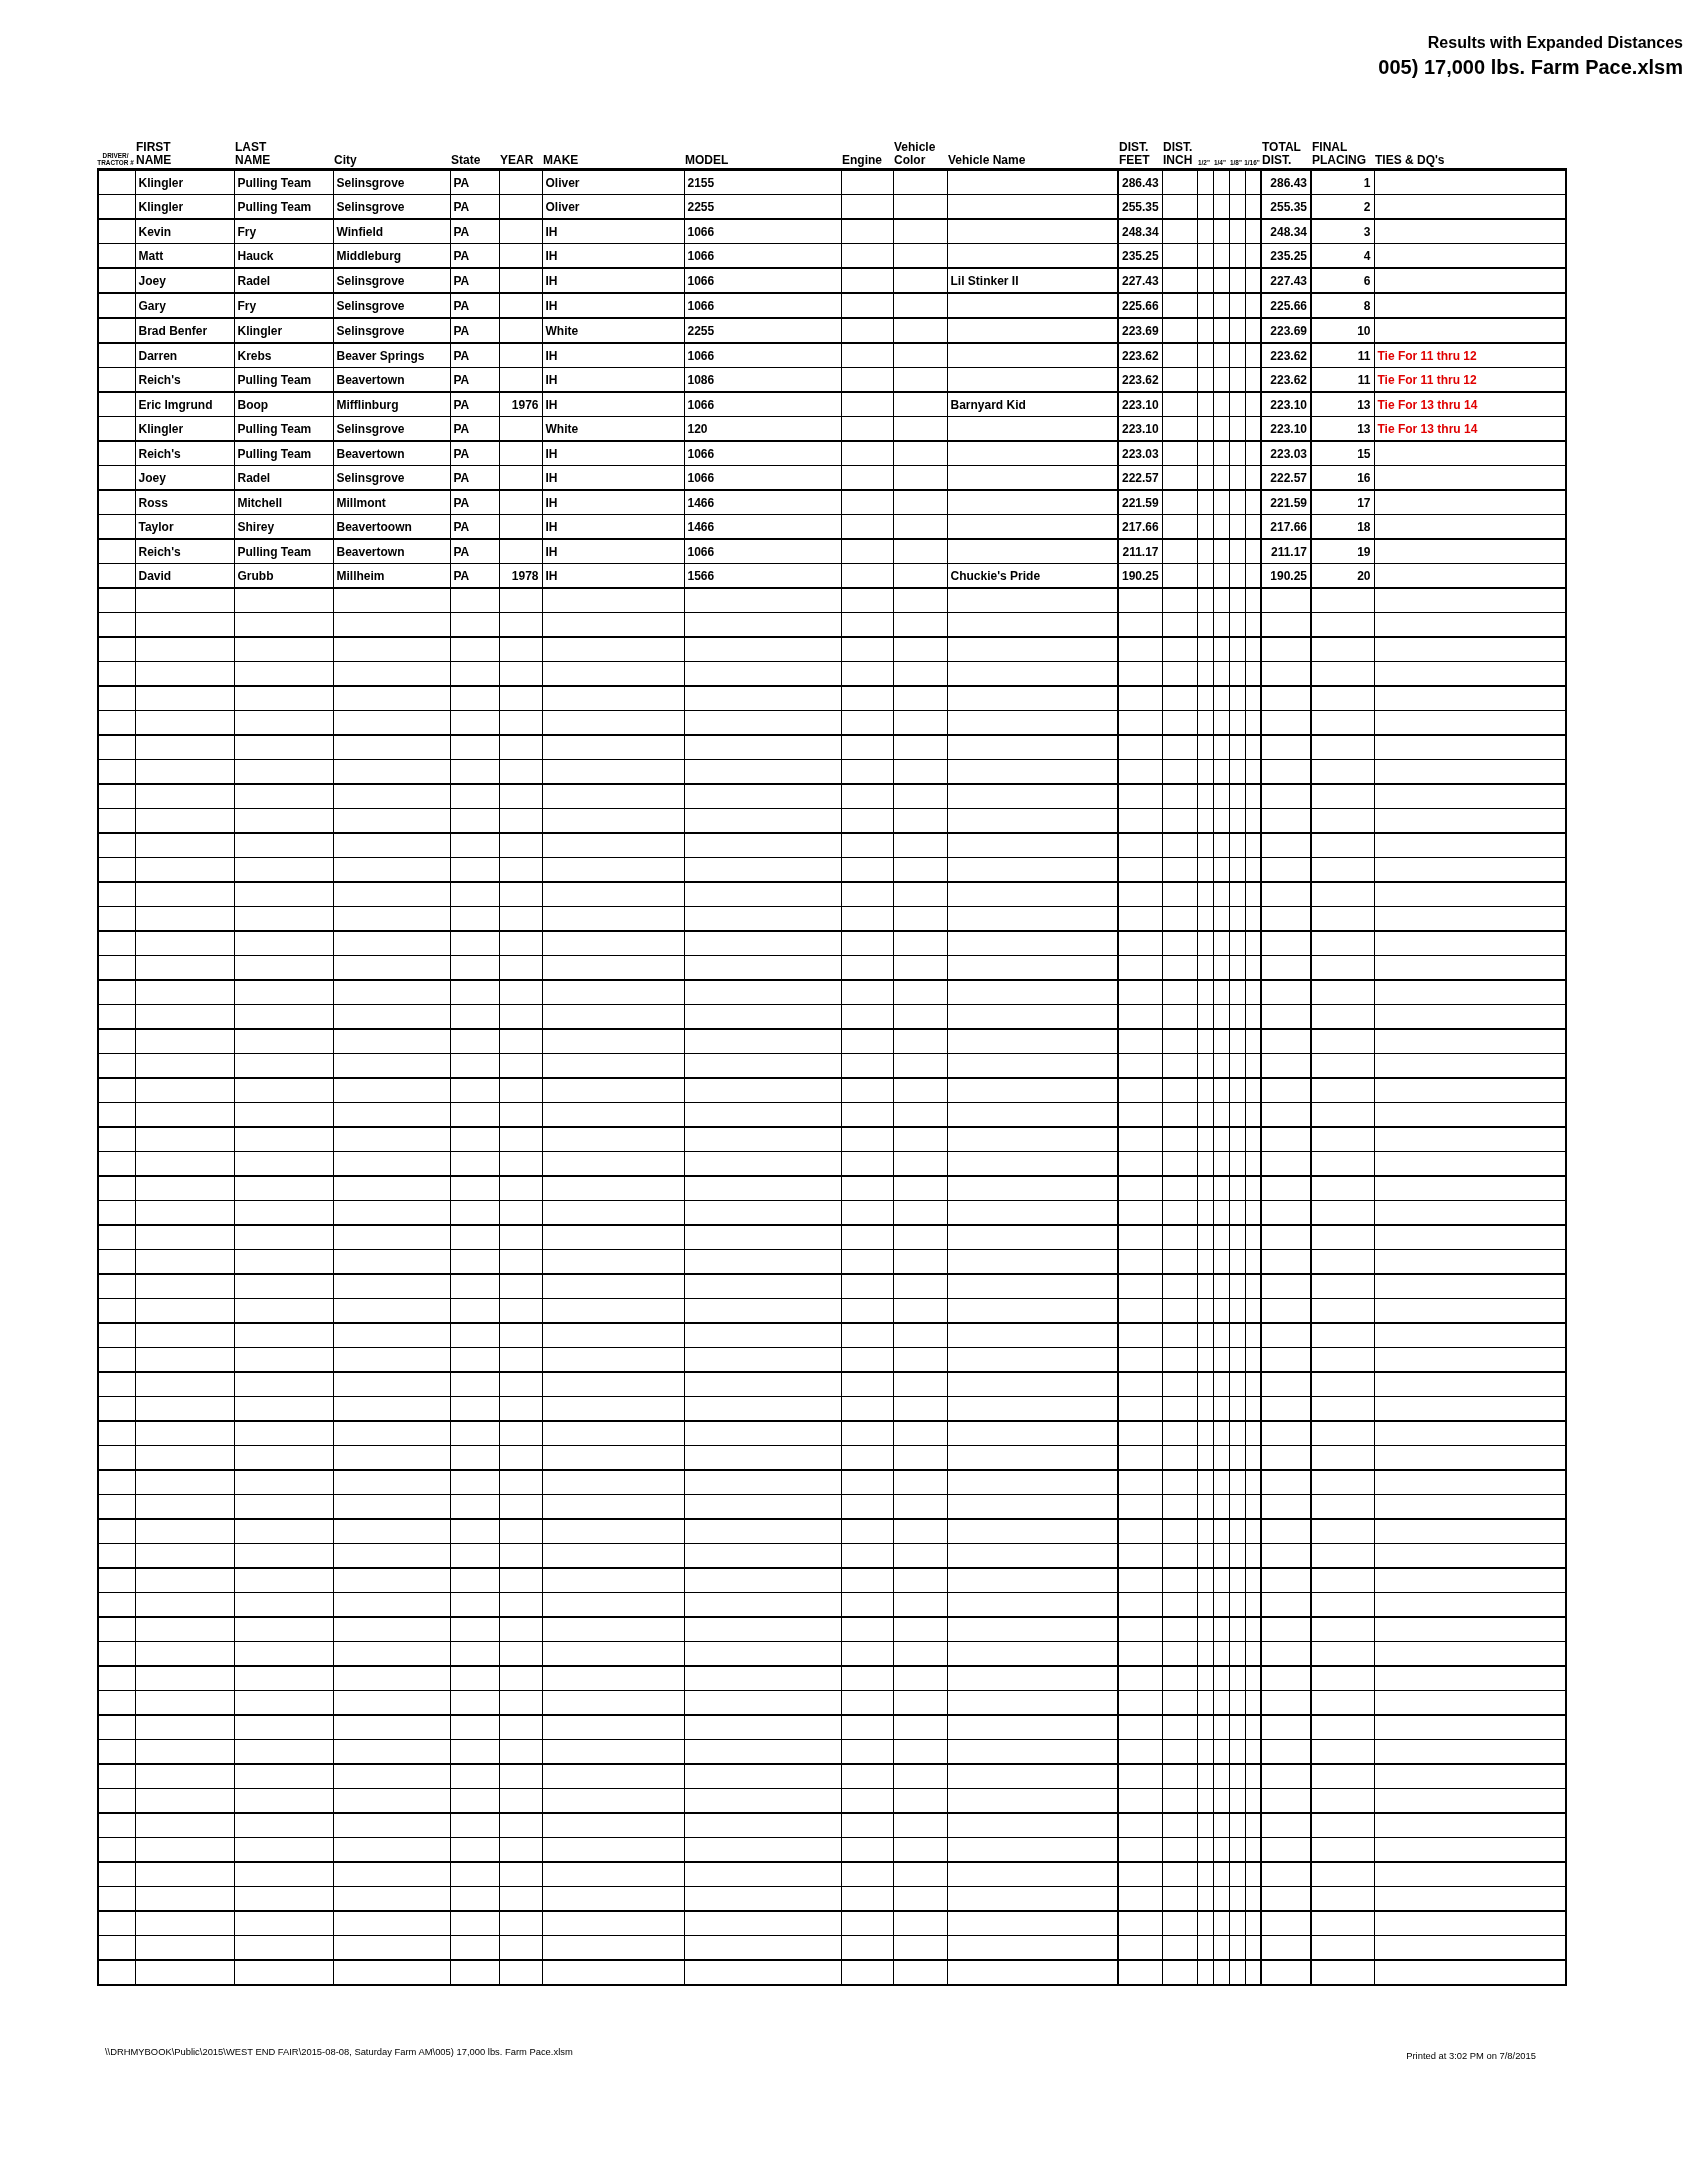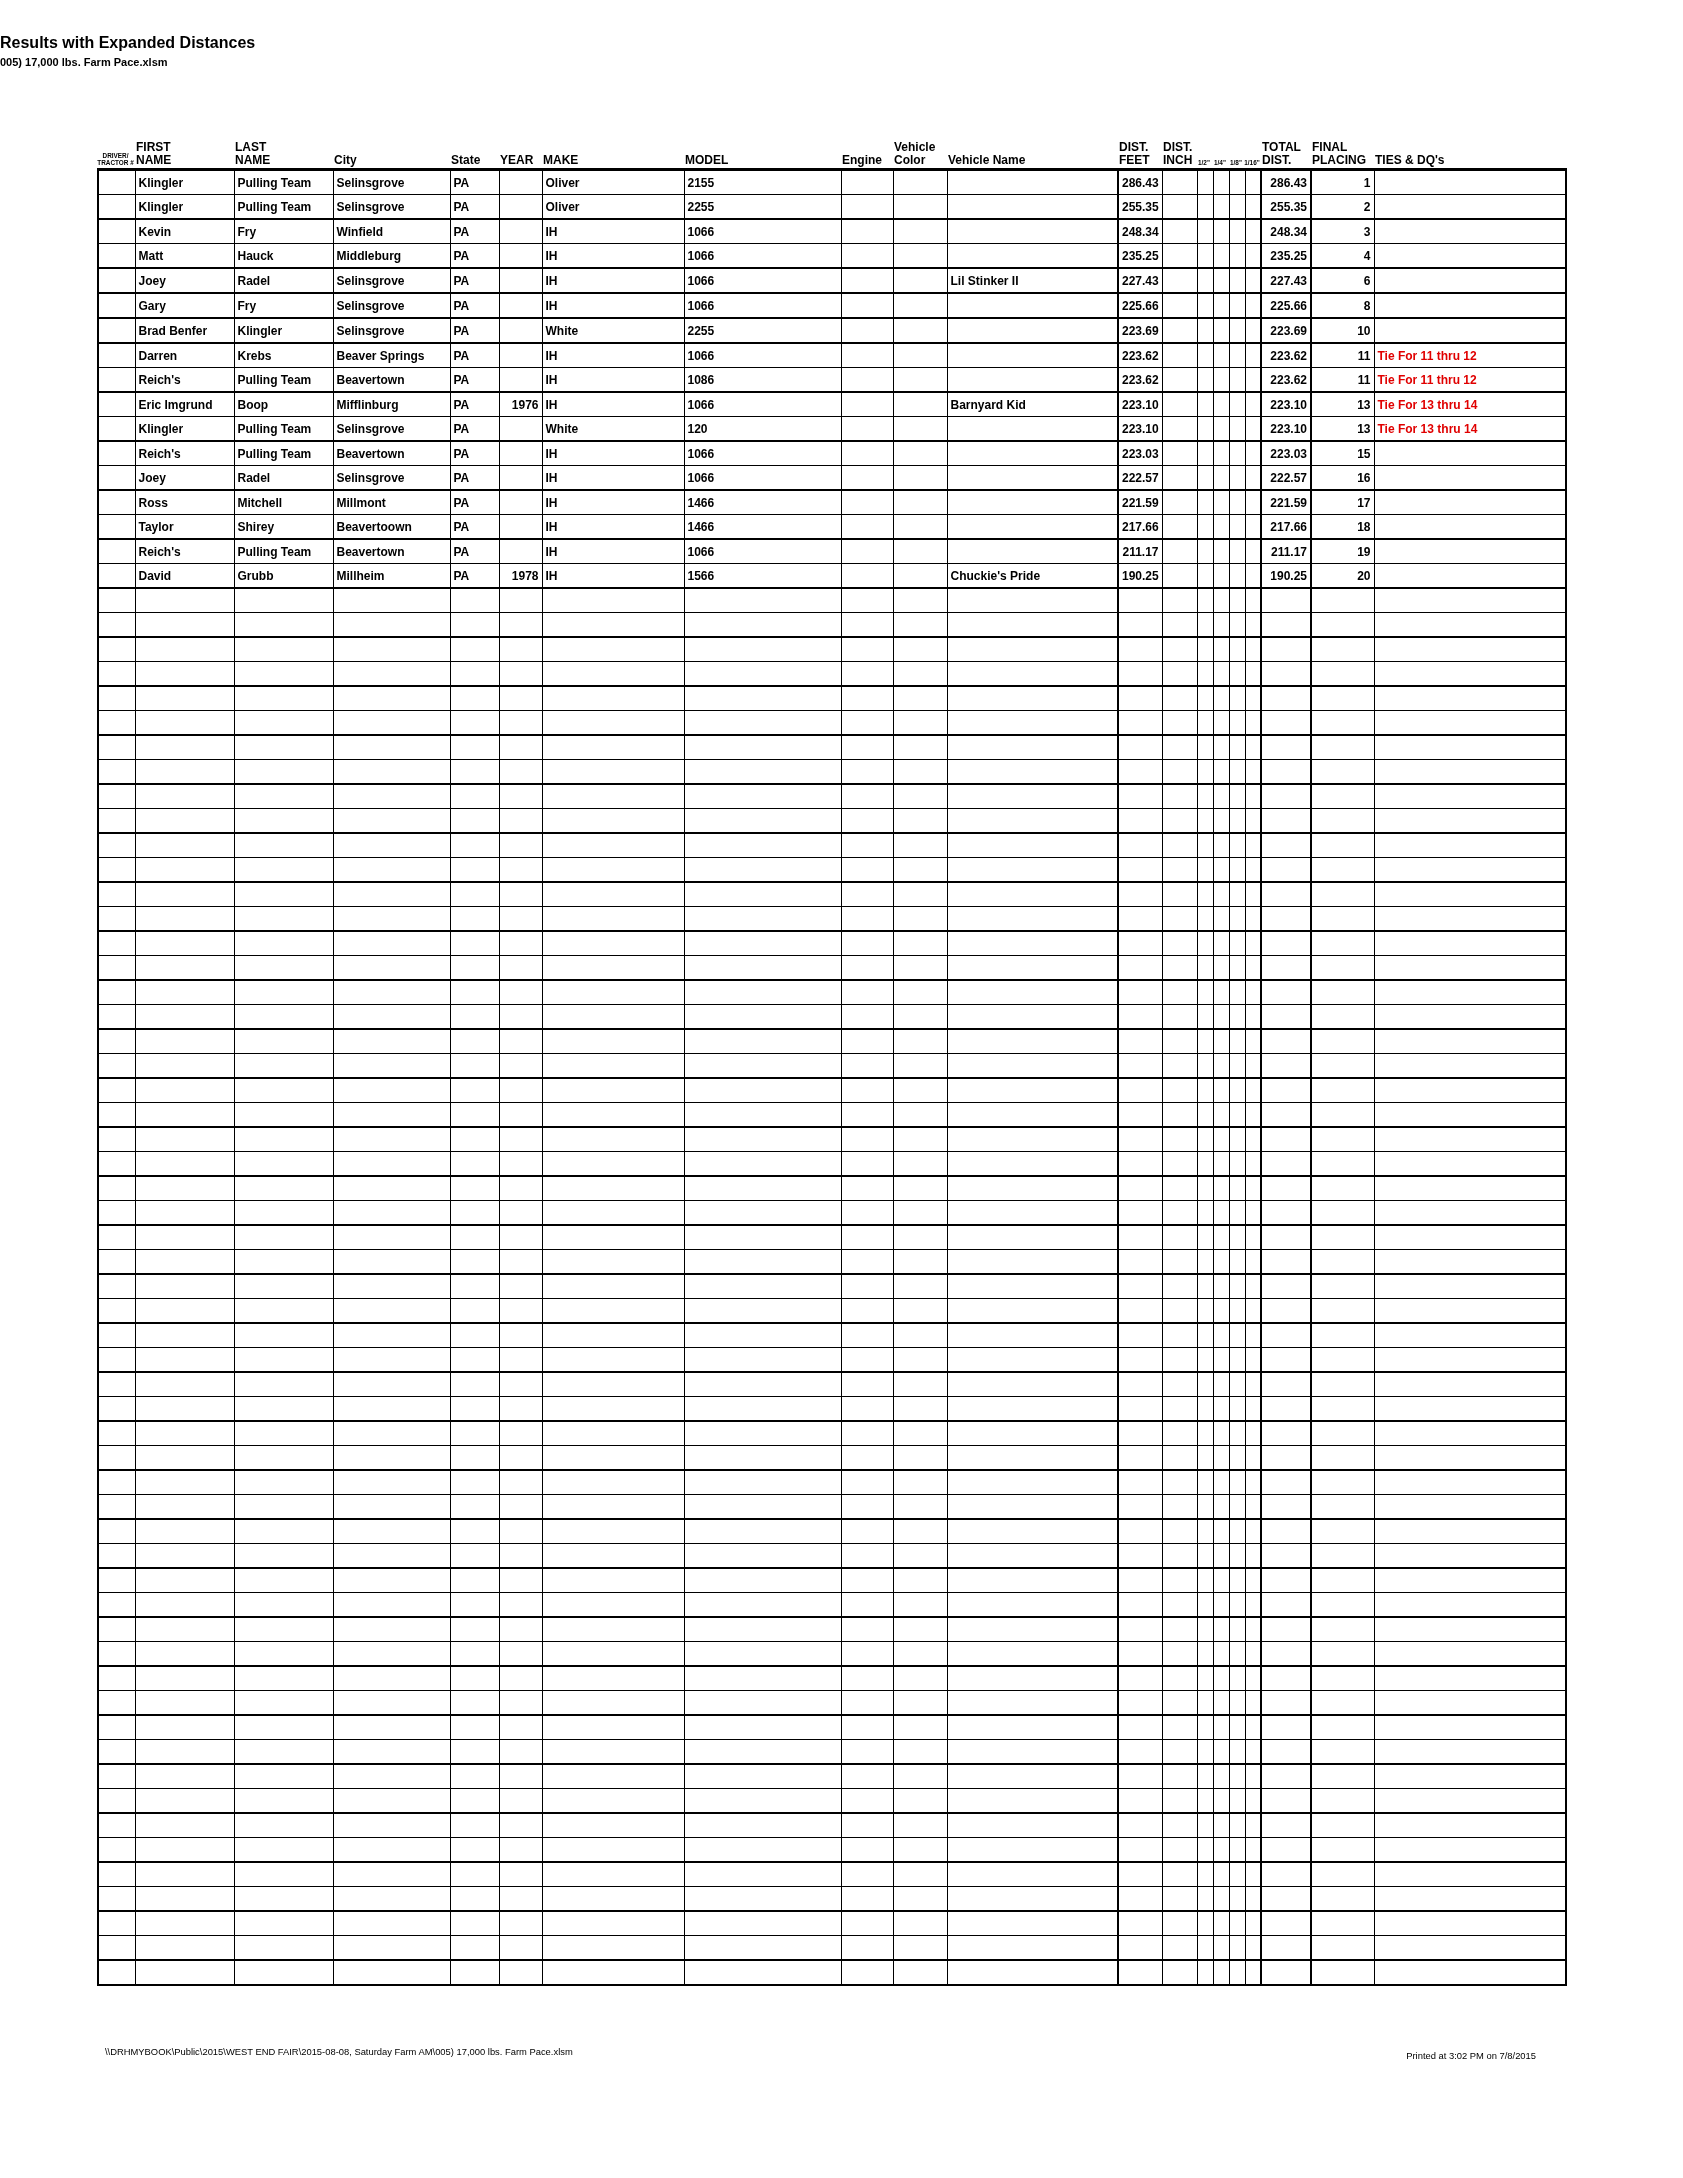--- a/index.html
+++ b/index.html
@@ -1,19 +1,19 @@
 <!DOCTYPE html>
 <html style="--tie-color: #e00000;"><head>
 <meta charset="utf-8">
 <style>
   html,body{margin:0;padding:0;background:#ffffff;}
   body{width:1683px;height:2178px;position:relative;font-family:"Liberation Sans",sans-serif;color:#000;}
-  .title{position:absolute;left:0;width:1683px;text-align:left;font-weight:bold;}
+  .title{position:absolute;left:0;width:1683px;text-align:right;font-weight:bold;}
   #title1{top:34px;font-size:16px;}
-  #title2{top:56px;font-size:11px;}
+  #title2{top:56px;font-size:20px;}
   .tablewrap{position:absolute;left:97px;top:141px;width:1467px;}
   table{border-collapse:collapse;table-layout:fixed;width:1467px;}
   .hdr td{vertical-align:bottom;font-weight:bold;font-size:12px;line-height:13px;
           padding:0 2px 1px 2px;white-space:nowrap;overflow:hidden;margin-left:42px;}
   .hdr td.tiny{font-size:6.4px;line-height:7px;text-align:center;padding:0 0 2px 0;}
   .hdr td.firstcol{font-size:6.4px;line-height:7px;}
   .hdr td.ctr{text-align:left;}
   .grid{border:2px solid #000;border-top:3px solid #000;}
   .grid td{border:1px solid #000;height:23px;font-weight:bold;font-size:12px;
            padding:0 3px;white-space:nowrap;overflow:hidden;}

